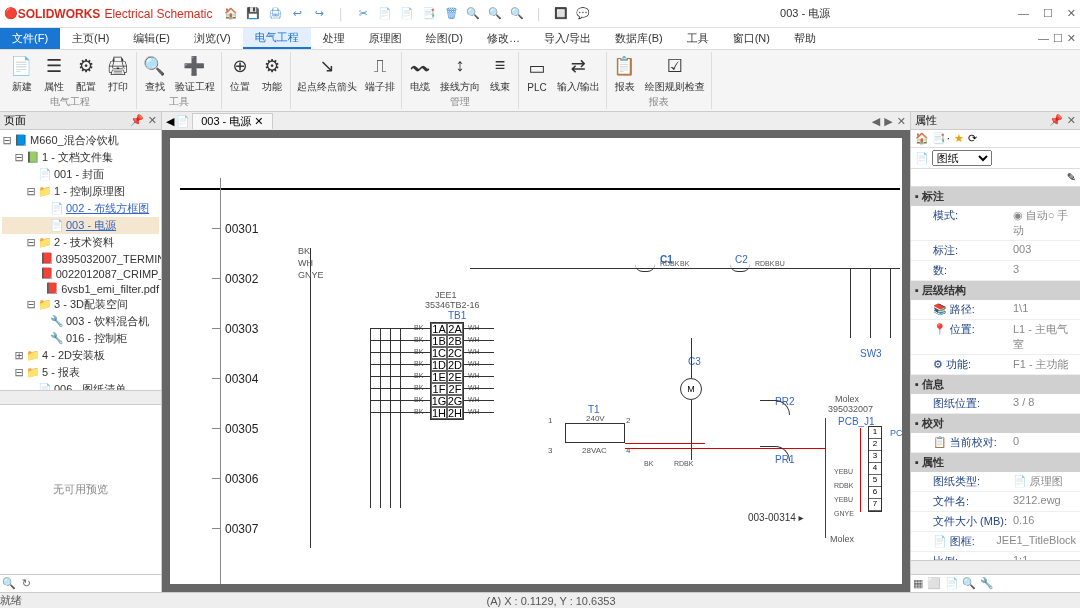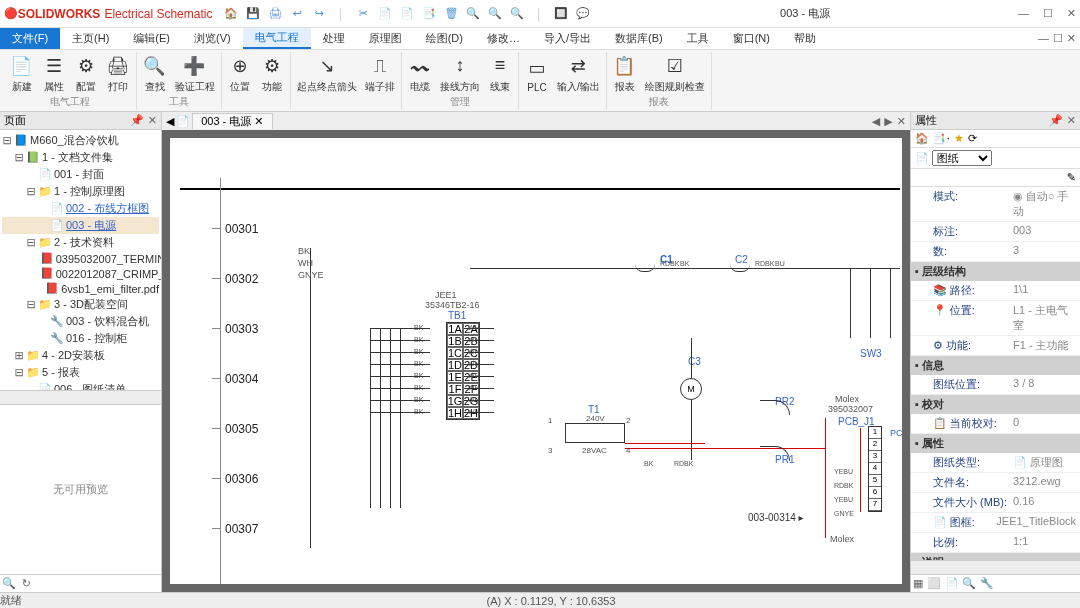--- a/index.html
+++ b/index.html
@@ -357,21 +357,21 @@
           <div class="rlbl" style="left: 55px; top: 334px;">00306</div>
           <div class="" style="position: absolute; left: 42px; top: 390px; width: 8px; height: 1px; background: rgb(136, 136, 136);"></div>
           <div class="rlbl" style="left: 55px; top: 384px;">00307</div>
           <div class="wireV" style="left: 140px; top: 110px; height: 300px;"></div>
           <div class="slbl" style="left: 128px; top: 108px;">BK</div>
           <div class="slbl" style="left: 128px; top: 120px;">WH</div>
           <div class="slbl" style="left: 128px; top: 132px;">GNYE</div>
           <div class="slbl" style="left: 265px; top: 152px; font-size: 9px;">JEE1</div>
           <div class="slbl" style="left: 255px; top: 162px; font-size: 9px;">35346TB2-16</div>
           <div class="clbl" style="left: 278px; top: 172px;">TB1</div>
-          <div class="tb" style="left: 276px; top: 184px;">
+          <div class="tb" style="left: 260px; top: 184px;">
             <div class="r">
               <div class="c">1A</div>
               <div class="c">2A</div>
             </div>
             <div class="r">
               <div class="c">1B</div>
               <div class="c">2B</div>
             </div>
             <div class="r">
               <div class="c">1C</div>
@@ -505,20 +505,21 @@
       <span>📑·</span>
       <span style="color:#f0a000">★</span>
       <span>⟳</span>
     </div>
     <div class="rdrop">
       <span>📄</span>
       <select><option>图纸</option></select>
     </div>
     <div style="text-align:right;padding:2px 4px;border-bottom:1px solid #ddd"><span>✎</span></div>
     <div class="proplist" id="proplist">
+        <div class="psec">▪ 标注</div>
         <div class="prow">
           <div class="k">模式:</div>
           <div class="v"><label>◉ 自动</label><label>○ 手动</label></div>
         </div>
         <div class="prow">
           <div class="k">标注:</div>
           <div class="v">003</div>
         </div>
         <div class="prow">
           <div class="k">数:</div>

